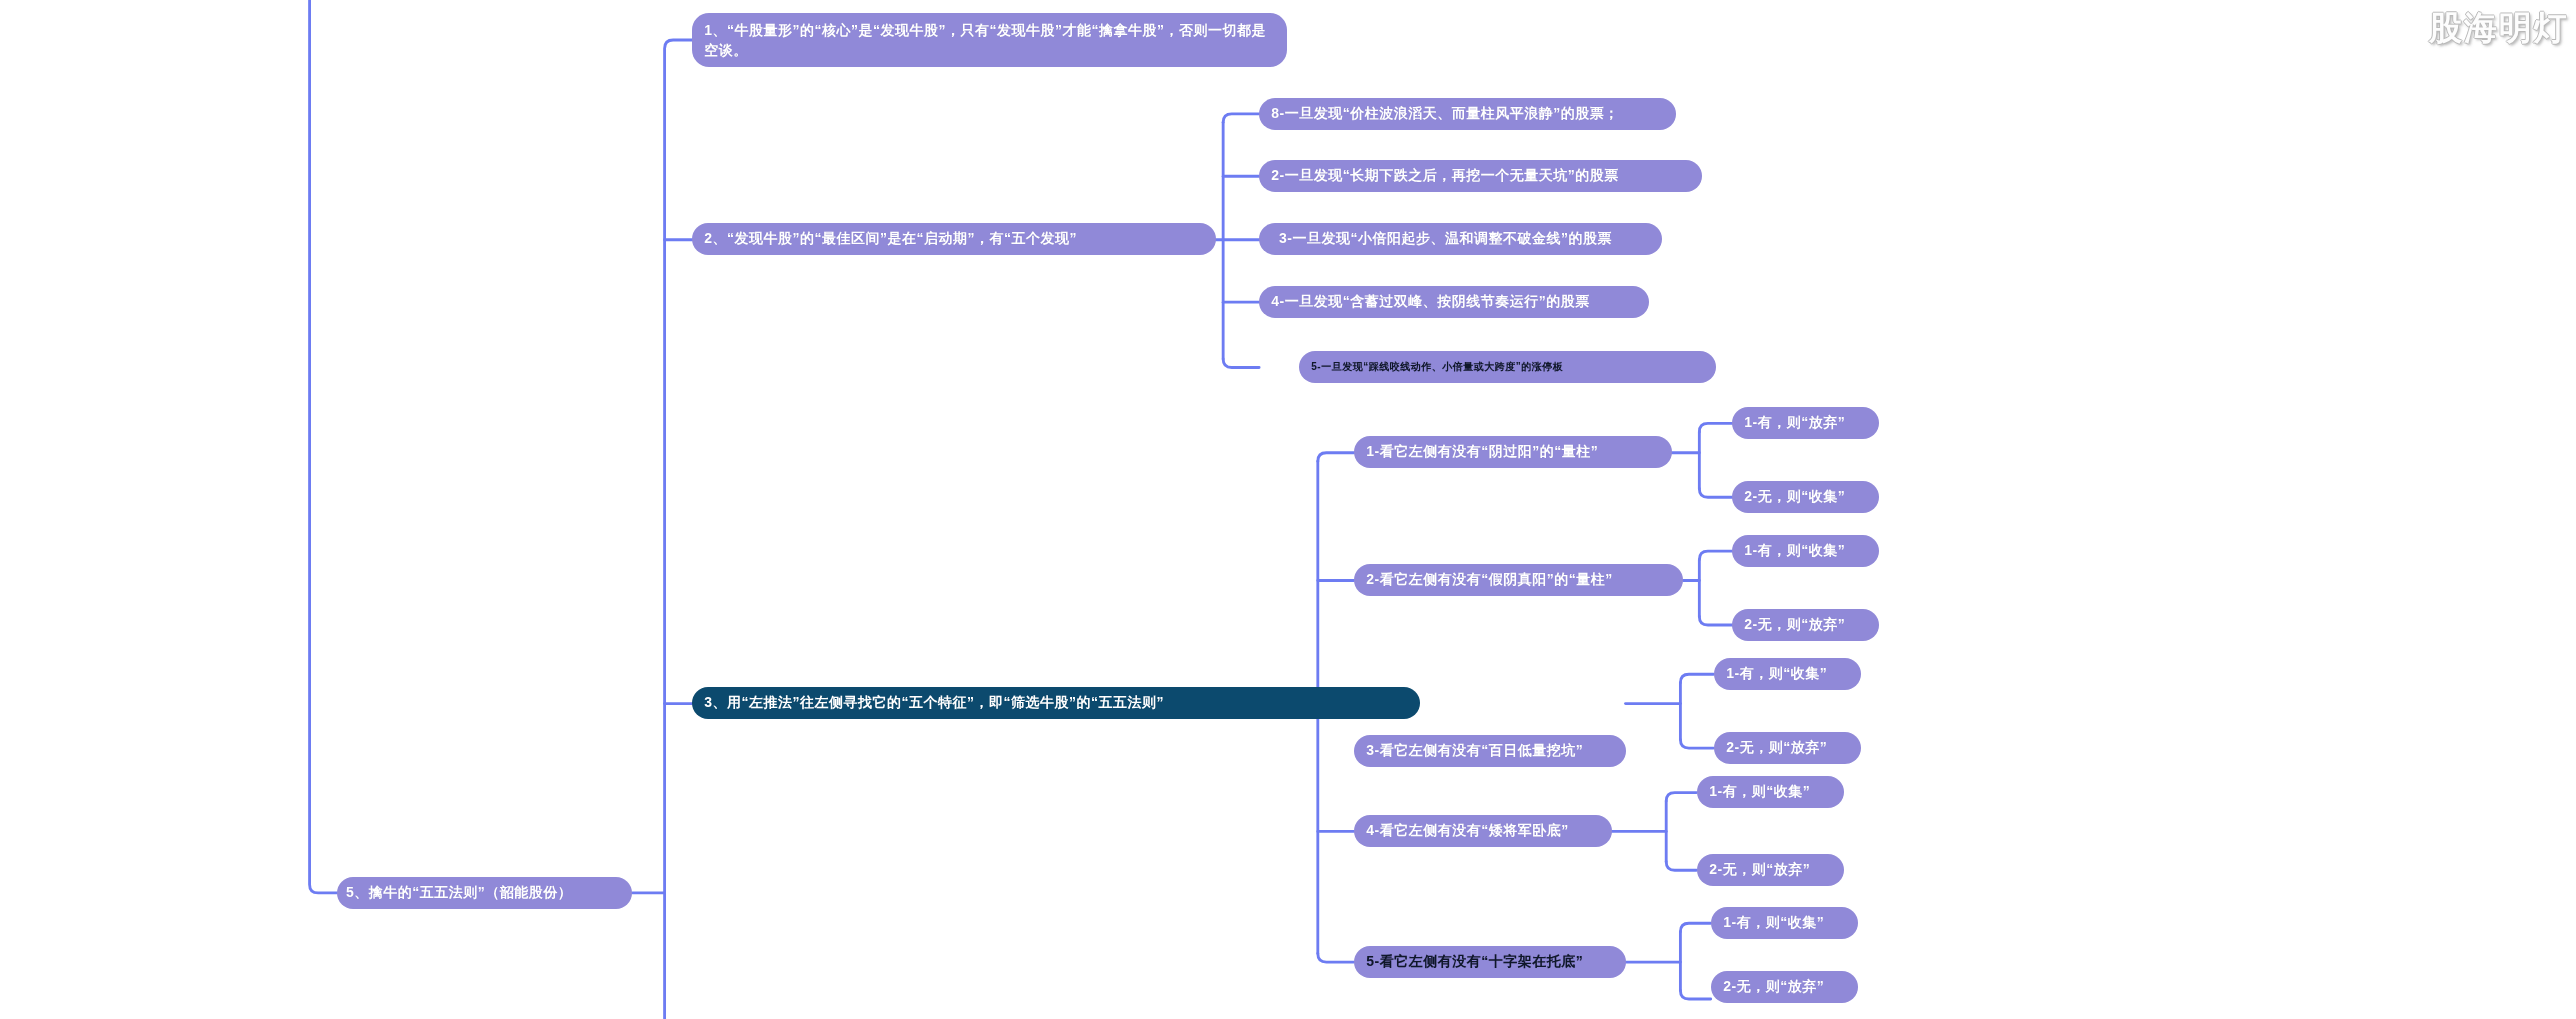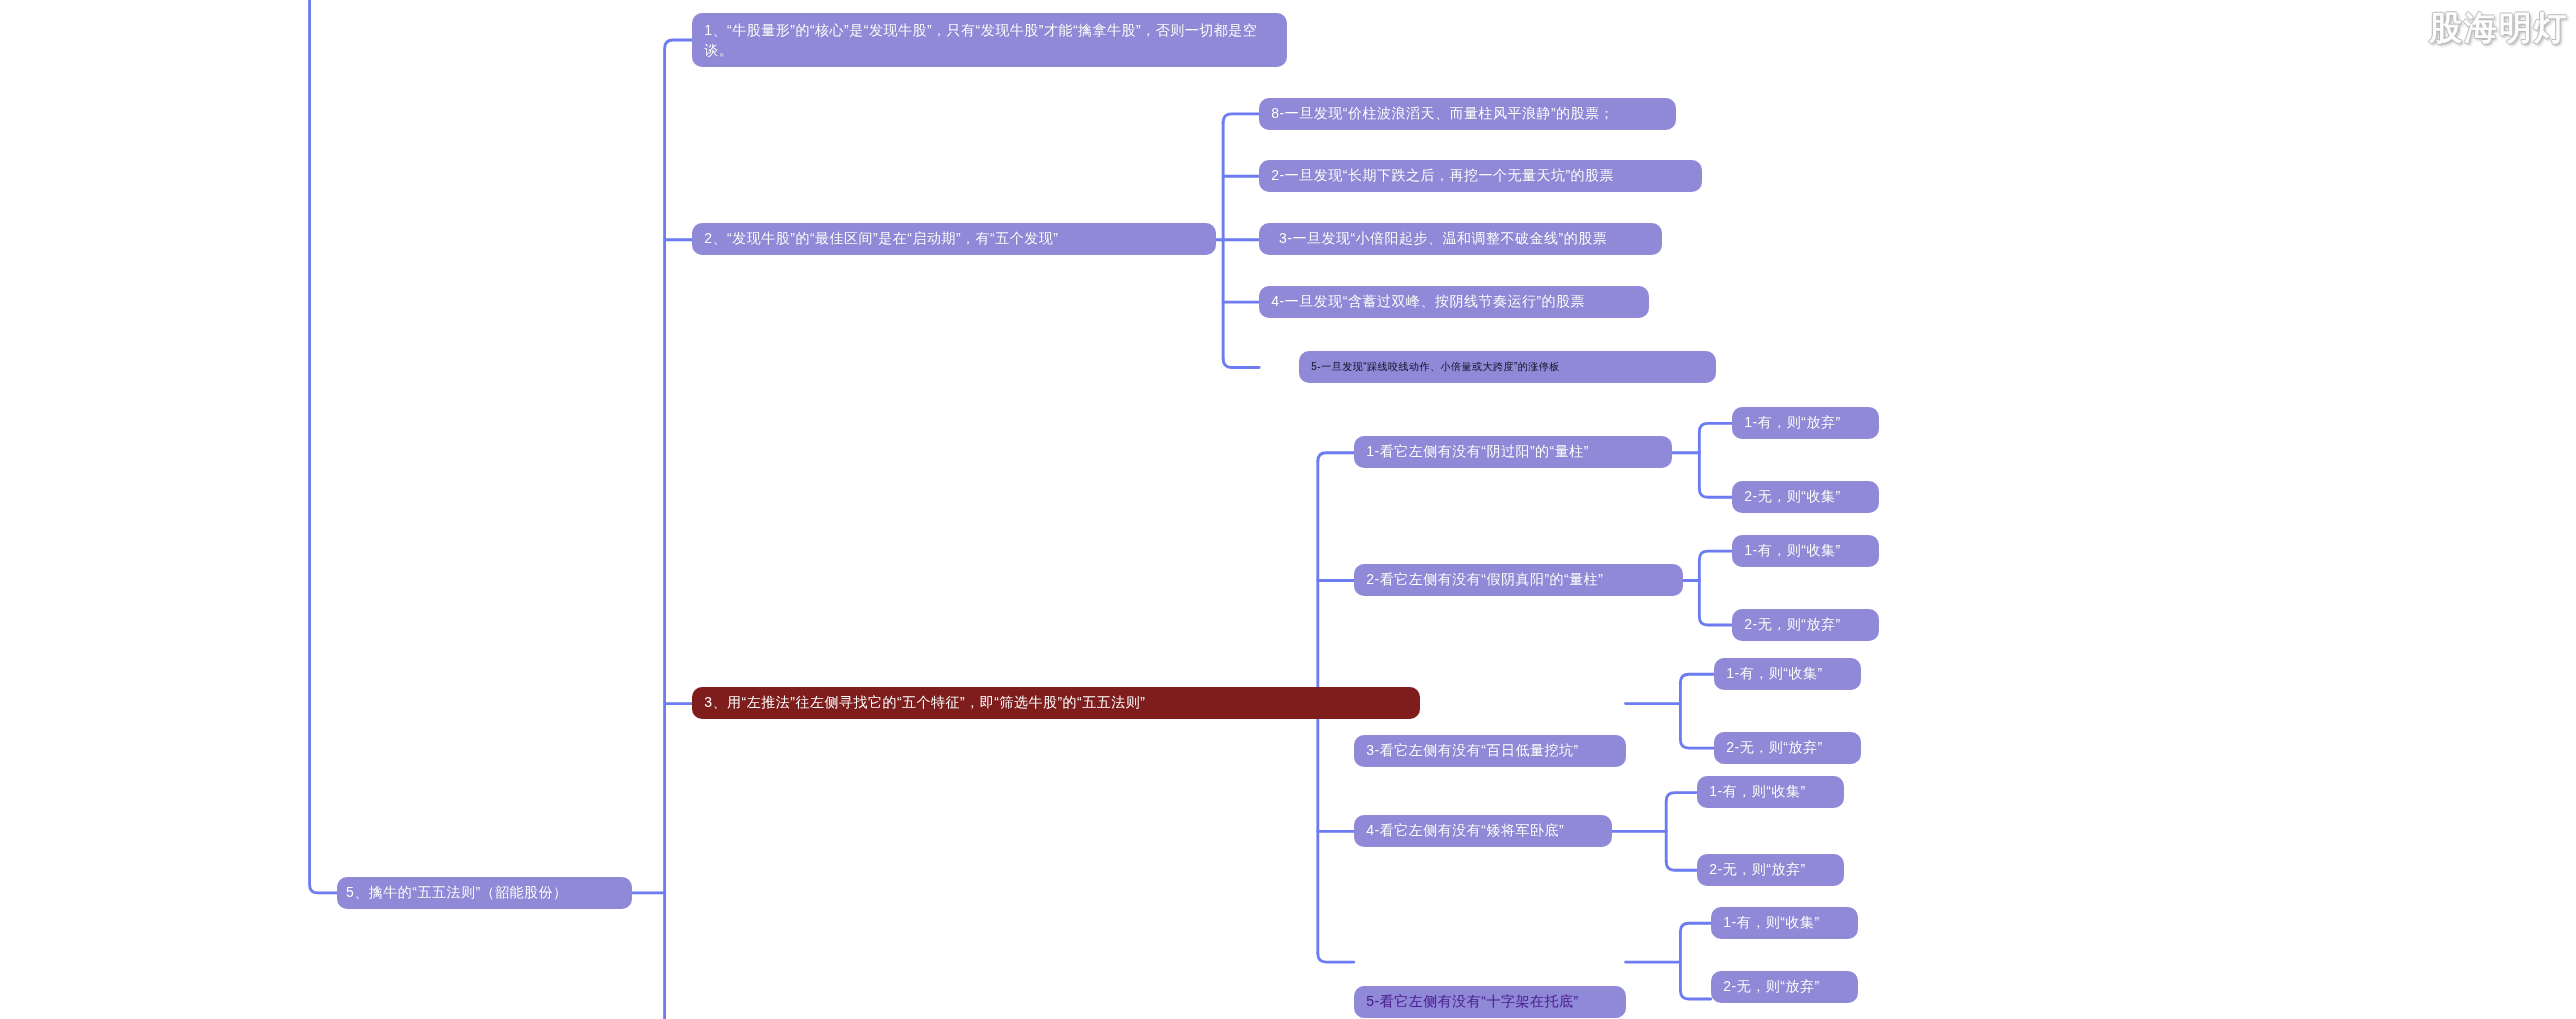--- a/index.html
+++ b/index.html
@@ -6,27 +6,28 @@
   body{
     width:2576px;height:1020px;position:relative;overflow:hidden;
     font-family:"Liberation Sans","DejaVu Sans",sans-serif;
   }
   #canvas{position:absolute;left:0;top:0;width:2576px;height:1020px;}
   svg.wires{position:absolute;left:0;top:0;width:2576px;height:1020px;pointer-events:none;}
   .node{
     position:absolute;
     background:#9089d8;
     color:#ffffff;
-    border-radius:10px;
+    border-radius:17px;
     box-sizing:border-box;
     display:flex;align-items:center;
     padding:0 12.3px;
     letter-spacing:0.5px;
     white-space:pre;
     text-shadow:0 0 0.9px rgba(0,0,0,0.12);
+    font-weight:bold;
   }
   .node.wrap{white-space:normal;line-height:1.45;display:block;padding-top:6.6px;}
   .watermark{
     position:absolute;
     font-weight:bold;
     color:#fdfdfd;
     letter-spacing:1.9px;
     text-shadow:
        0.9px 0 0 #b9b9b9, -0.9px 0 0 #b9b9b9,
        0 0.9px 0 #b9b9b9, 0 -0.9px 0 #b9b9b9,
@@ -116,37 +117,37 @@
   <div class="node" style="left: 1259px; top: 223px; width: 403px; height: 32px; font-size: 14px; background: rgb(144, 137, 216); color: rgb(255, 255, 255); padding-left: 20px;">
     <span>3-一旦发现“小倍阳起步、温和调整不破金线”的股票</span>
   </div>
   <div class="node" style="left: 1259px; top: 286px; width: 390px; height: 32px; font-size: 14px; background: rgb(144, 137, 216); color: rgb(255, 255, 255);">
     <span>4-一旦发现“含蓄过双峰、按阴线节奏运行”的股票</span>
   </div>
   <div class="node" style="left: 1259px; top: 351px; width: 417px; height: 32px; font-size: 10px; background: rgb(144, 137, 216); color: #0f172a; margin-left: 40px;">
     <span>5-一旦发现“踩线咬线动作、小倍量或大跨度”的涨停板</span>
   </div>
 
-  <div class="node" style="left: 692px; top: 687px; width: 728px; height: 32px; font-size: 14px; background: #7f1d1d; color: rgb(255, 255, 255);">
+  <div class="node" style="left: 692px; top: 687px; width: 728px; height: 32px; font-size: 14px; background: #0c4a6e; color: rgb(255, 255, 255);">
     <span>3、用“左推法”往左侧寻找它的“五个特征”，即“筛选牛股”的“五五法则”</span>
   </div>
 
   <div class="node" style="left: 1354px; top: 436px; width: 318px; height: 32px; font-size: 14px; background: rgb(144, 137, 216); color: rgb(255, 255, 255);">
     <span>1-看它左侧有没有“阴过阳”的“量柱”</span>
   </div>
   <div class="node" style="left: 1354px; top: 564px; width: 329px; height: 32px; font-size: 14px; background: rgb(144, 137, 216); color: rgb(255, 255, 255);">
     <span>2-看它左侧有没有“假阴真阳”的“量柱”</span>
   </div>
   <div class="node" style="left: 1354px; top: 687px; width: 272px; height: 32px; font-size: 14px; background: rgb(144, 137, 216); color: rgb(255, 255, 255); margin-top: 48px;">
     <span>3-看它左侧有没有“百日低量挖坑”</span>
   </div>
   <div class="node" style="left: 1354px; top: 815px; width: 258px; height: 32px; font-size: 14px; background: rgb(144, 137, 216); color: rgb(255, 255, 255);">
     <span>4-看它左侧有没有“矮将军卧底”</span>
   </div>
-  <div class="node" style="left: 1354px; top: 946px; width: 272px; height: 32px; font-size: 14px; background: rgb(144, 137, 216); color: #4c1d95; margin-top: 40px;">
+  <div class="node" style="left: 1354px; top: 946px; width: 272px; height: 32px; font-size: 14px; background: rgb(144, 137, 216); color: #0f172a;">
     <span>5-看它左侧有没有“十字架在托底”</span>
   </div>
 
   <div class="node" style="left: 1732px; top: 407px; width: 147px; height: 32px; font-size: 14px; background: rgb(144, 137, 216); color: rgb(255, 255, 255);">
     <span>1-有，则“放弃”</span>
   </div>
   <div class="node" style="left: 1732px; top: 481px; width: 147px; height: 32px; font-size: 14px; background: rgb(144, 137, 216); color: rgb(255, 255, 255);">
     <span>2-无，则“收集”</span>
   </div>
 

